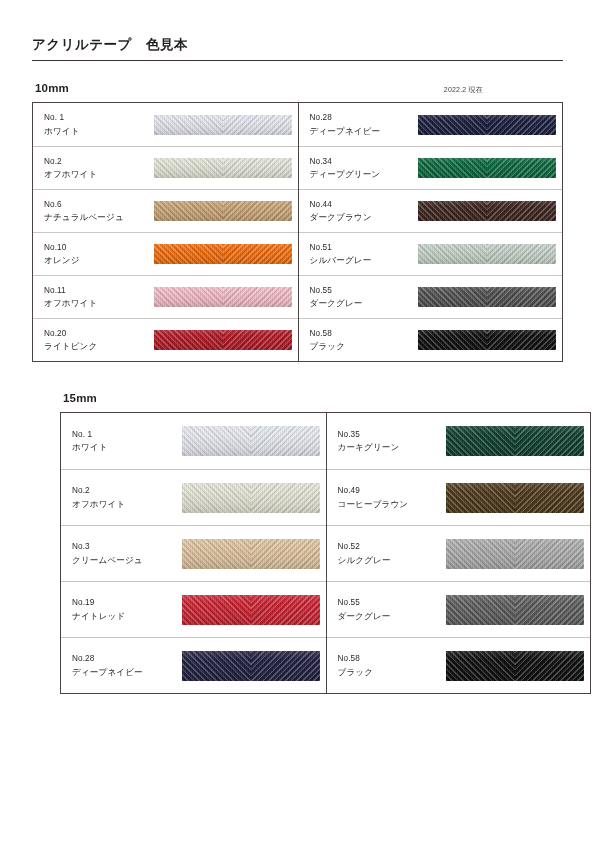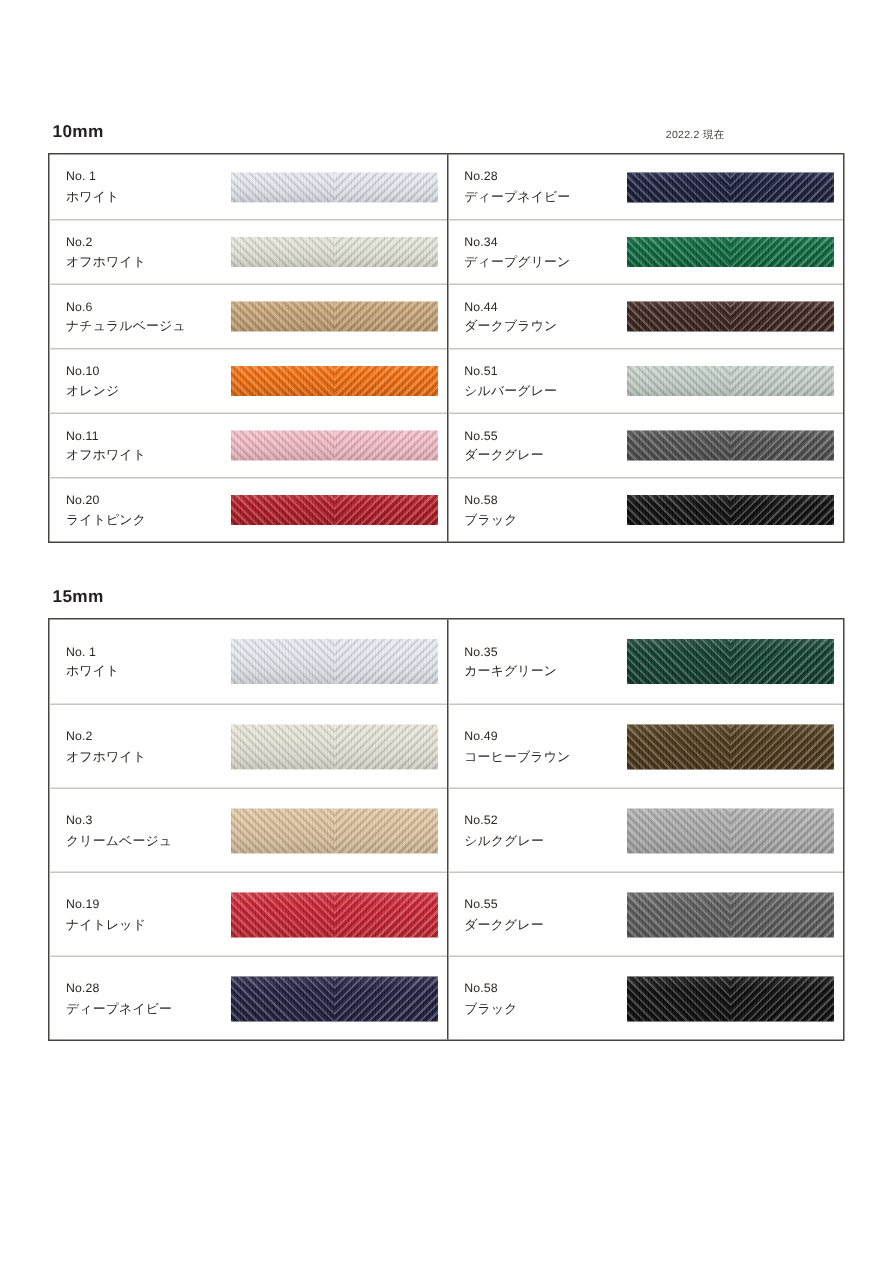--- a/index.html
+++ b/index.html
@@ -44,21 +44,21 @@
     width: 531px;
   }
 
   
   .section {
     position: absolute;
     left: 32px;
     width: 451px;
   }
   #section-10mm { top: 82px; }
-  #section-15mm { top: 392px; }
+  #section-15mm { top: 392px; margin-left: 28px; }
 
   .section-head {
     position: relative;
     height: 20px;
   }
   .section-label {
     position: absolute;
     left: 3px;
     top: 0;
     font-size: 11.5px;
@@ -193,20 +193,24 @@
         rgba(0,0,0,0.12) 100%
       );
     pointer-events: none;
   }
 </style>
 </head>
 <body>
 
 <div class="page">
 
+  <div class="doc-header">
+    <div class="doc-title">アクリルテープ　色見本</div>
+    <div class="title-rule"></div>
+  </div>
 
   <div class="section" id="section-10mm">
     <div class="section-head">
       <div class="section-label">10mm</div>
       <div class="section-date">2022.2 現在</div>
     </div>
     <div class="swatch-table">
       <div class="swatch-col" id="c-0-0">
           <div class="swatch-row">
             <div class="swatch-labels">

